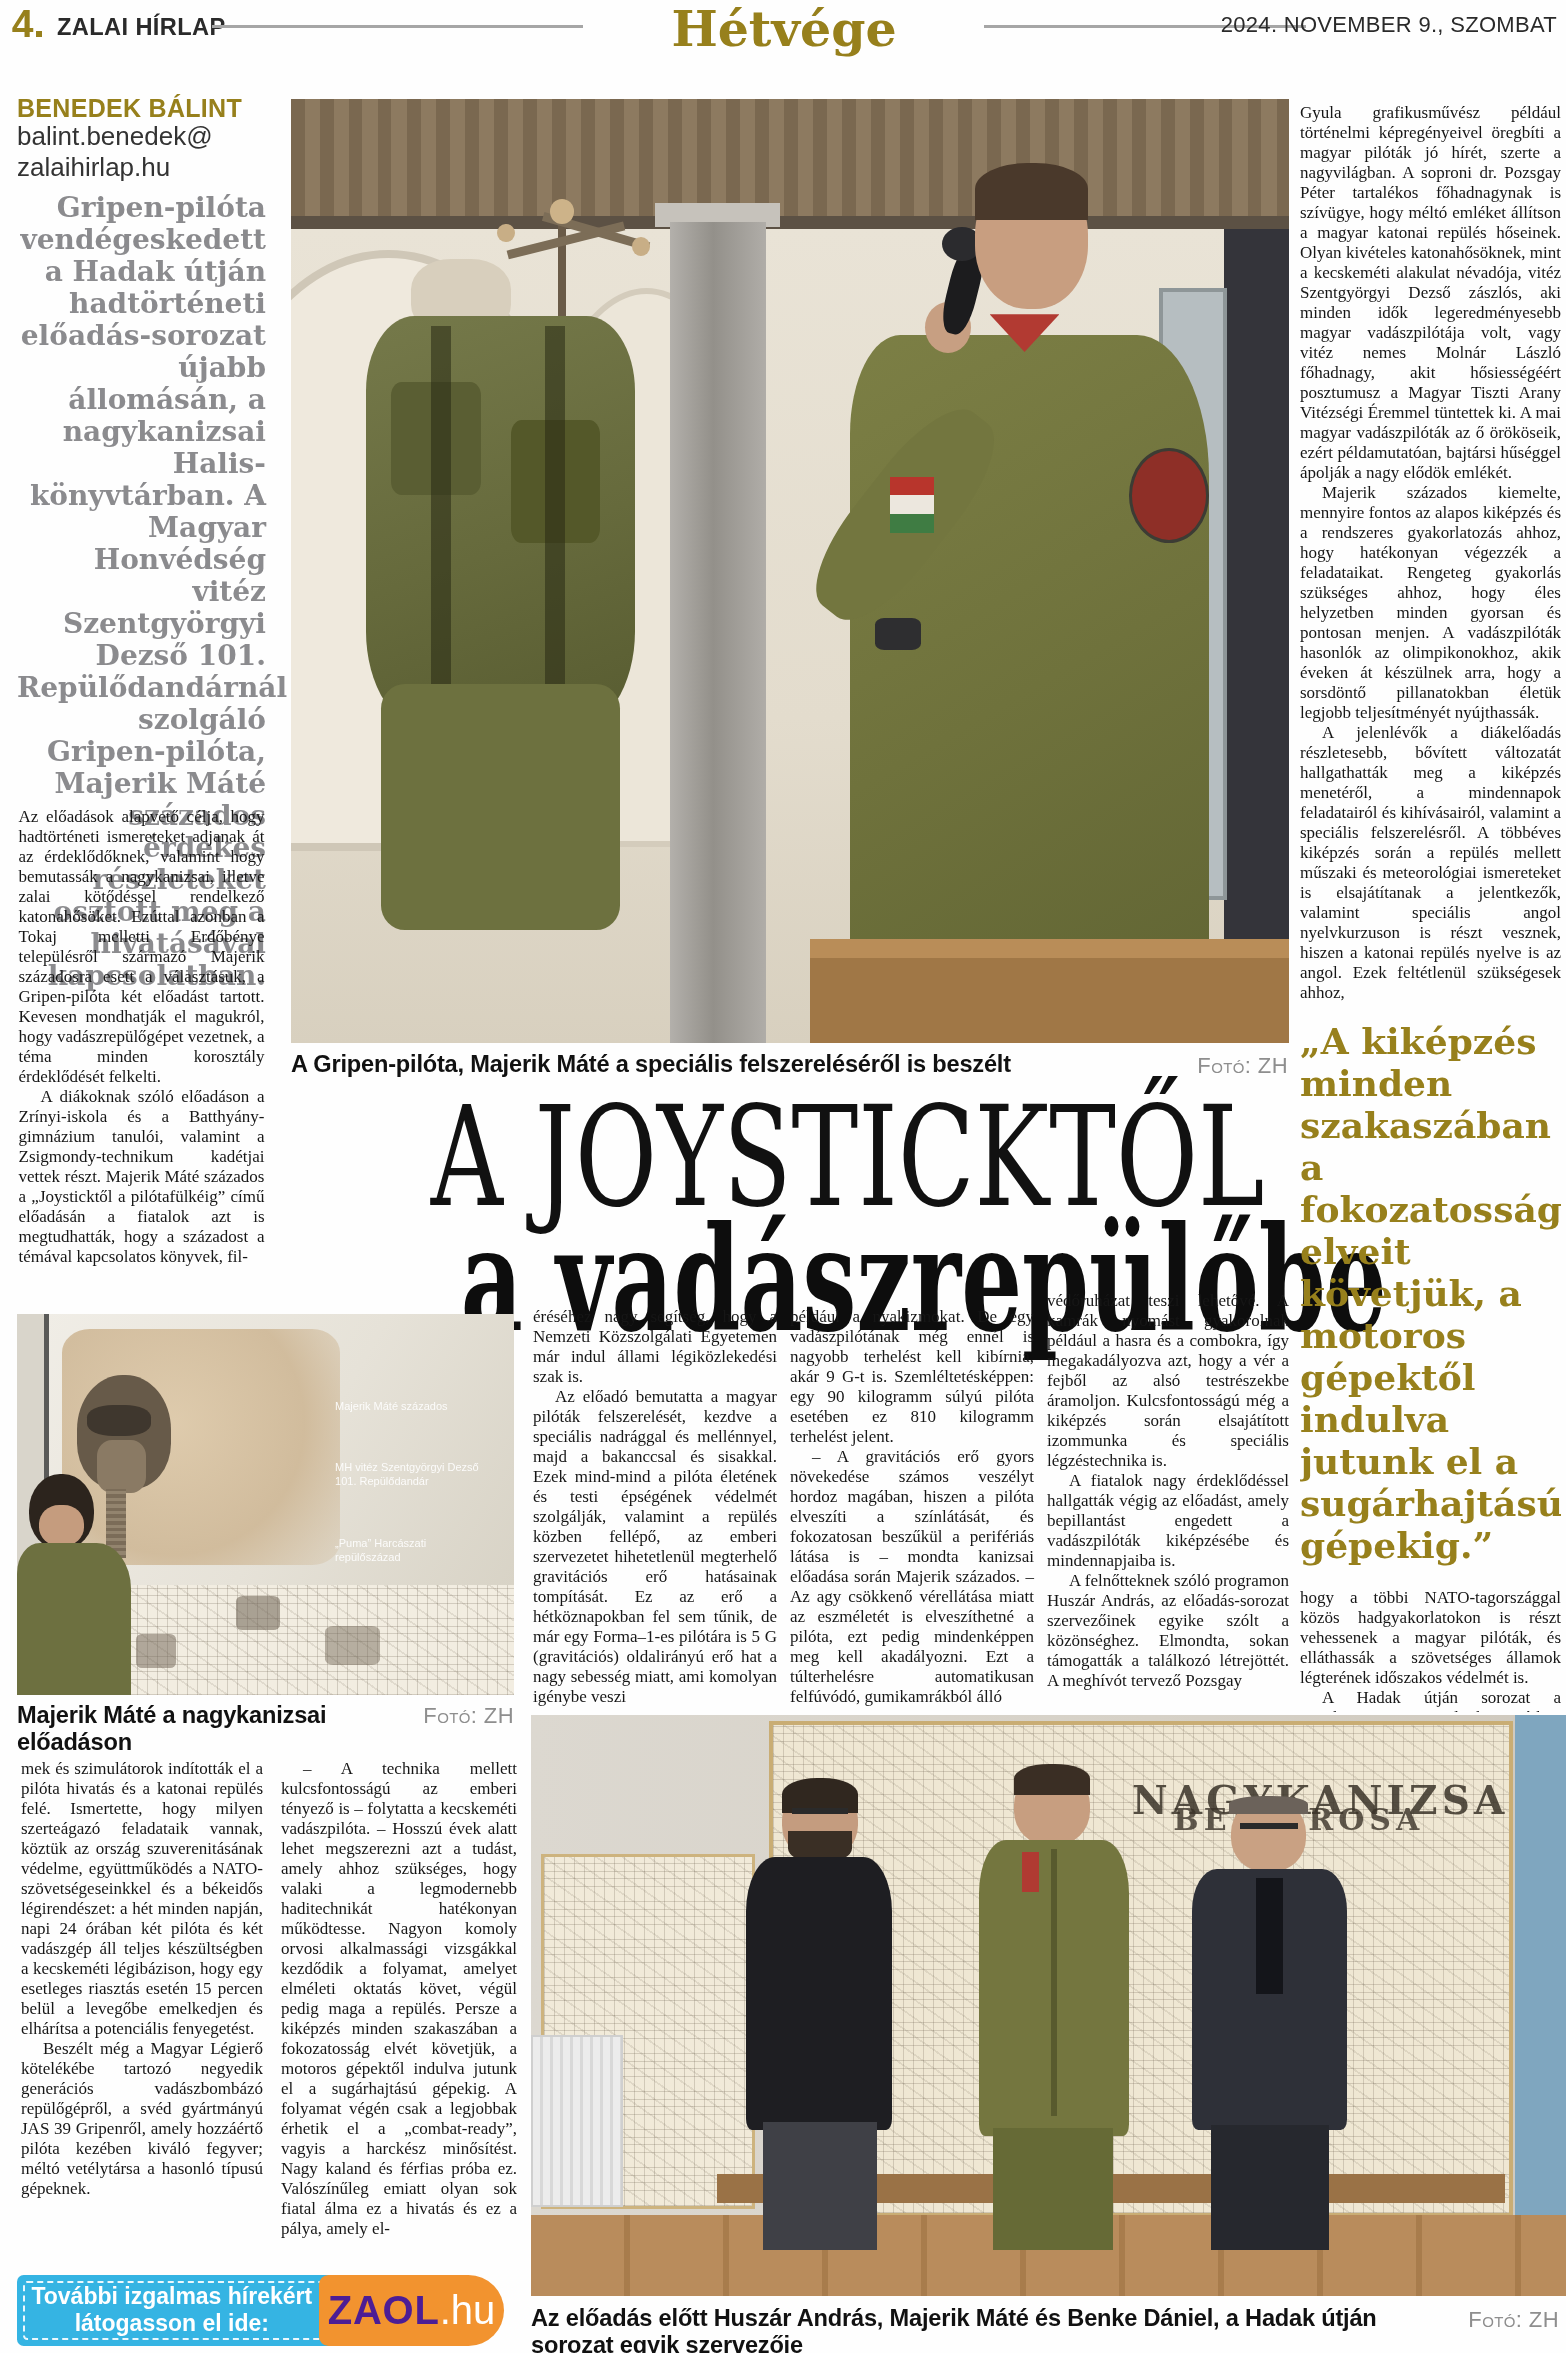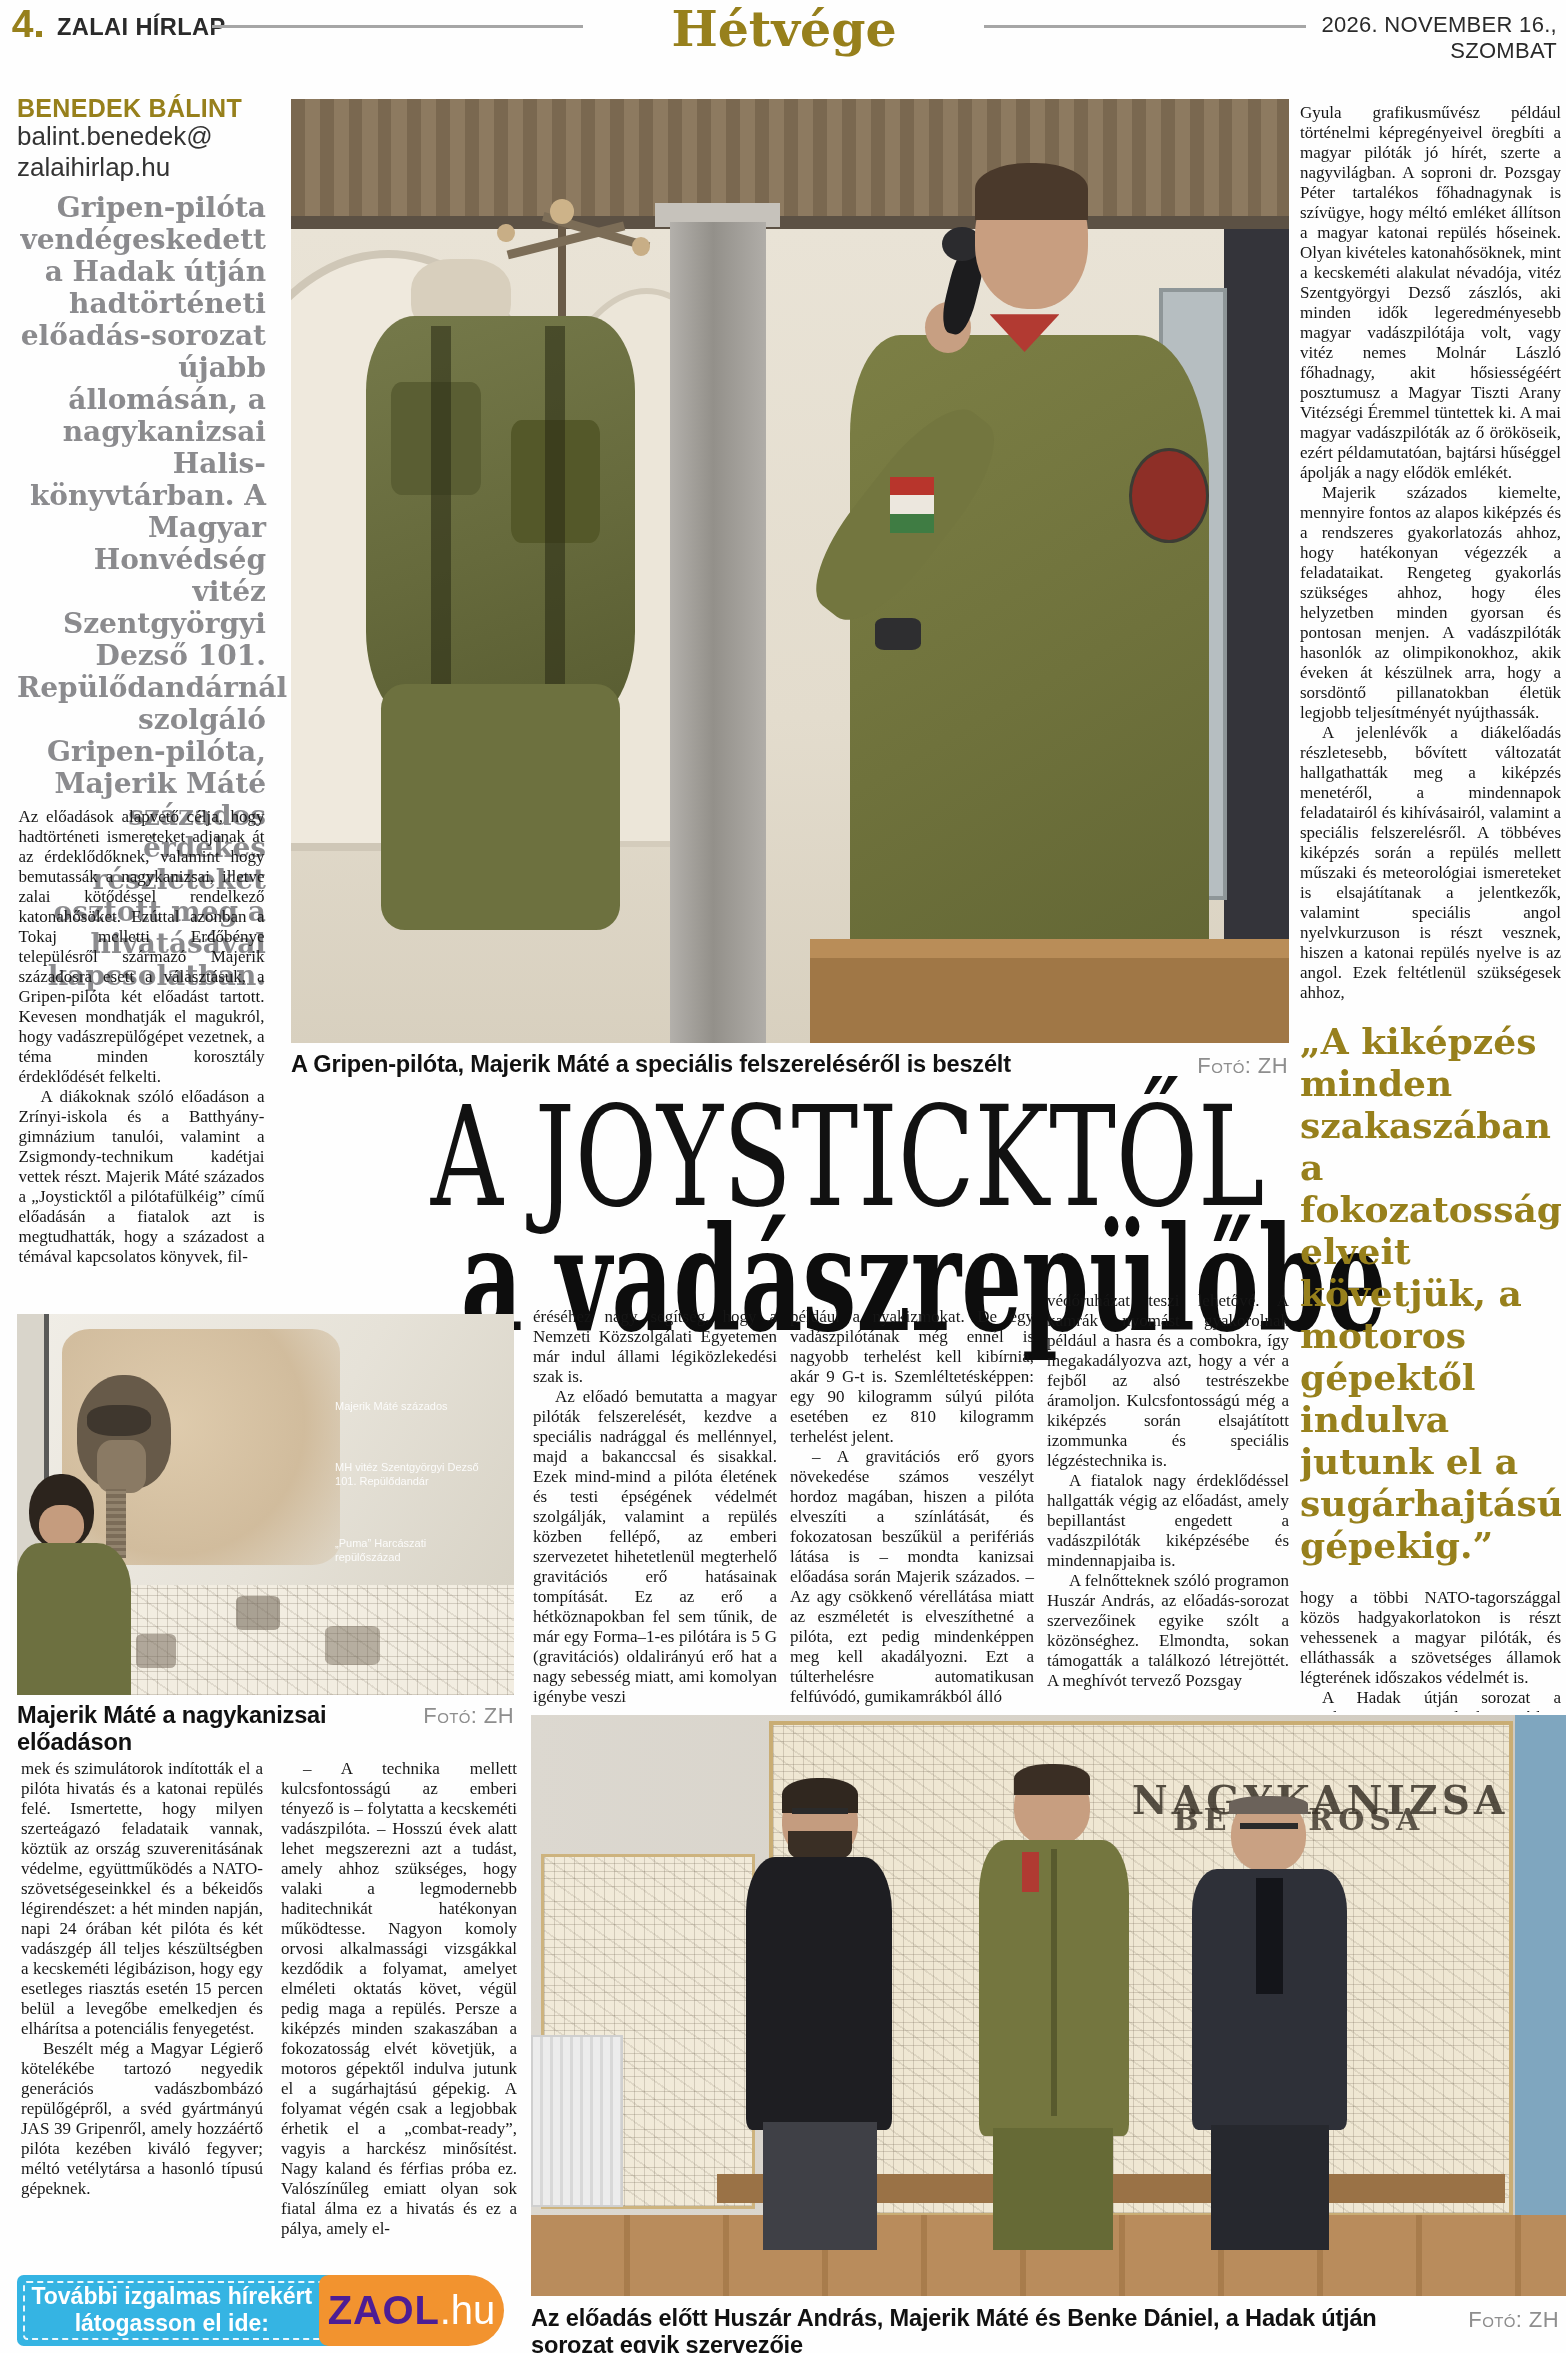--- a/index.html
+++ b/index.html
@@ -51,21 +51,21 @@
 </head>
 <body>
 
 <div class="page">
 
   <div class="abs pageno" style="left:11.8px;top:1.7px;">4</div>
   <div class="abs brand" style="left:57px;top:13.5px;">ZALAI HÍRLAP</div>
   <div class="abs rule" style="left:212px;top:25px;width:371px;"></div>
   <div class="abs section-title" style="left:590px;top:0px;width:388px;">Hétvége</div>
   <div class="abs rule" style="left:984px;top:25px;width:322px;"></div>
-  <div class="abs dateline" style="left:1220px;top:11.8px;width:337px;">2026. NOVEMBER 16., SZOMBAT</div>
+  <div class="abs dateline" style="left:1220px;top:11.8px;width:337px;">2024. NOVEMBER 9., SZOMBAT</div>
 
   <div class="abs author" style="left:17px;top:94px;">BENEDEK BÁLINT</div>
   <div class="abs email" style="left:17px;top:121px;">balint.benedek@</div>
   <div class="abs email" style="left:17px;top:152px;">zalaihirlap.hu</div>
 
   <div class="abs lede" style="left:17px;top:192px;width:249px;">Gripen-pilóta vendégeskedett a Hadak útján hadtörténeti előadás-sorozat újabb állomásán, a nagykanizsai Halis-könyvtárban. A Magyar Honvédség vitéz Szentgyörgyi Dezső 101. Repülődandárnál szolgáló Gripen-pilóta, Majerik Máté százados érdekes részleteket osztott meg a hivatásával kapcsolatban.</div>
 
   <div class="abs bodycol" style="left:18.5px;top:799px;width:246px;height:505px;margin-top:8px;">
     <p>Az előadások alapvető célja, hogy hadtörténeti ismereteket adjanak át az érdeklődőknek, valamint hogy bemutassák a nagykanizsai, illetve zalai kötődéssel rendelkező katonahősöket. Ezúttal azonban a Tokaj melletti Erdőbénye településről származó Majerik századosra esett a választásuk, a Gripen-pilóta két előadást tartott. Kevesen mondhatják el magukról, hogy vadászrepülőgépet vezetnek, a téma minden korosztály érdeklődését felkelti.</p>
     <p class="ind">A diákoknak szóló előadáson a Zrínyi-iskola és a Batthyány-gimnázium tanulói, valamint a Zsigmondy-technikum kadétjai vettek részt. Majerik Máté százados a „Joysticktől a pilótafülkéig” című előadásán a fiatalok azt is megtudhatták, hogy a századost a témával kapcsolatos könyvek, fil-</p>

